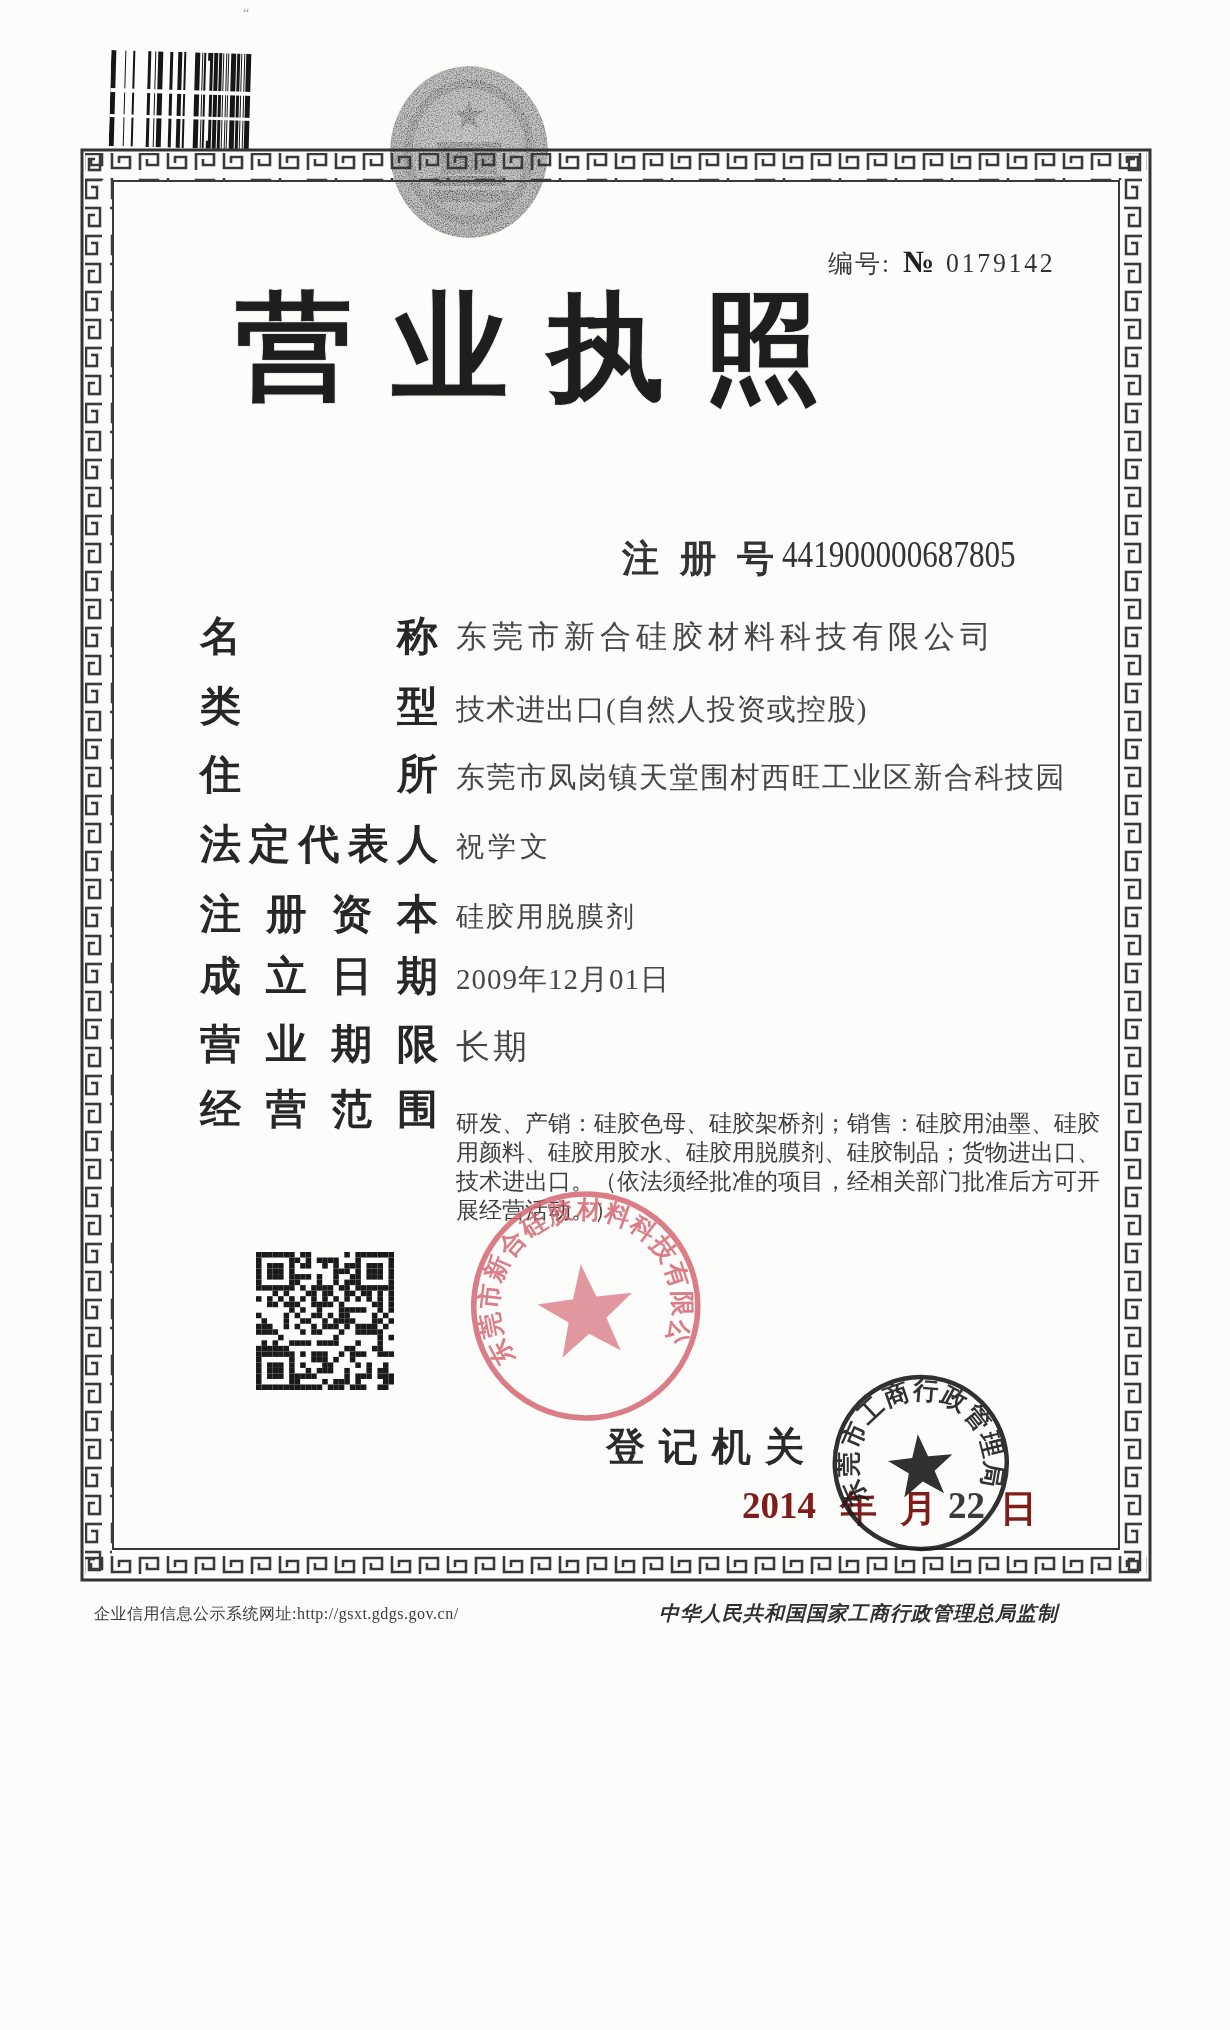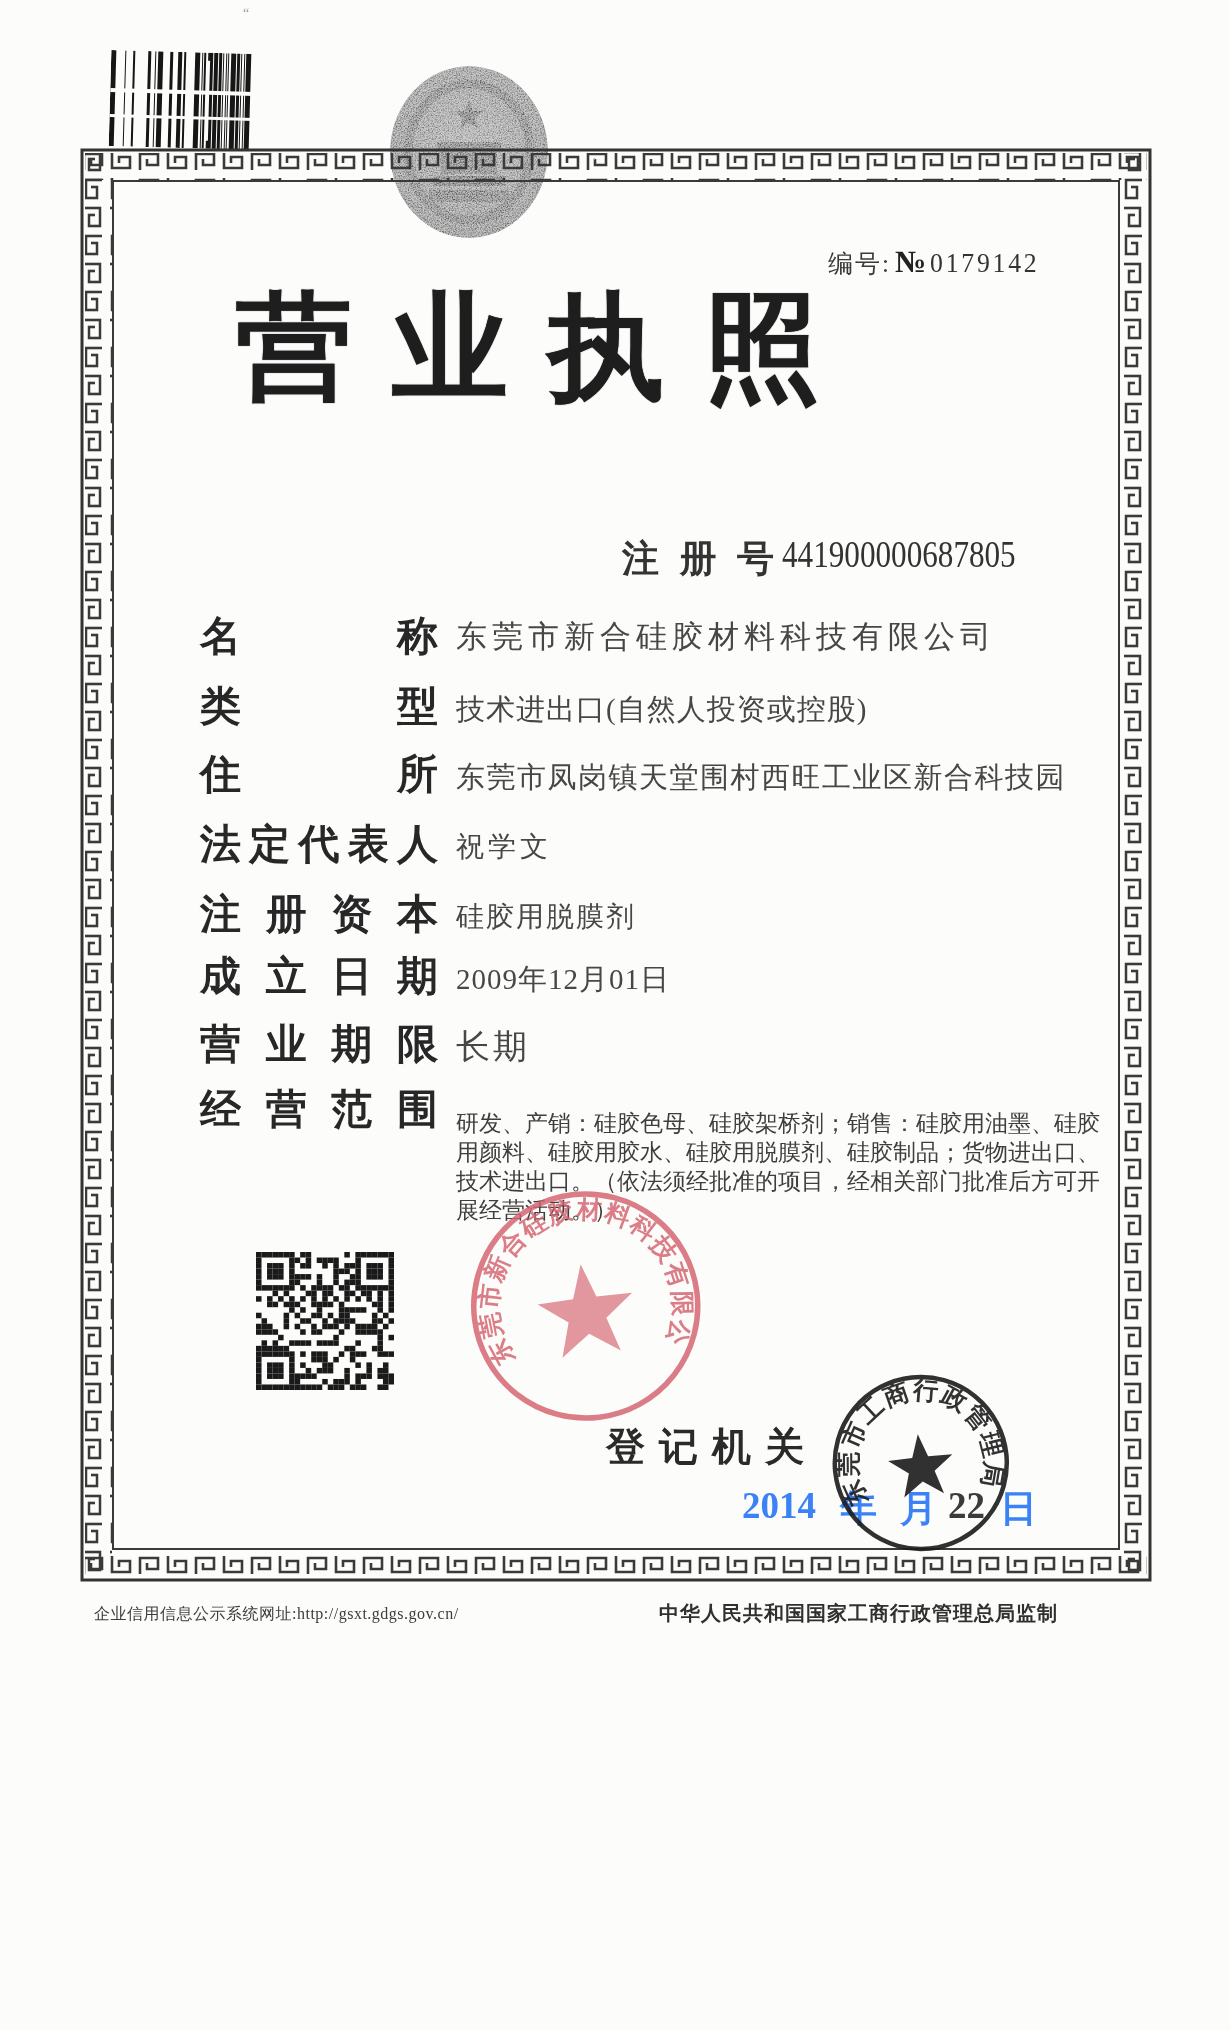--- a/index.html
+++ b/index.html
@@ -11,21 +11,21 @@
   .page{position:absolute;inset:0;background:#fcfcfa;}
   .abs{position:absolute;}
 
   
   .barcode{left:110px;top:52px;width:144px;height:96px;transform:rotate(1.6deg);}
 
   
   .emblem{left:383px;top:58px;}
 
   
-  .serial{left:828px;top:244px;display:flex;align-items:baseline;gap:4px;}
+  .serial{left:828px;top:244px;display:flex;align-items:baseline;gap:12px;}
   .serial .pfx{font-size:25px;color:#3a3a3a;letter-spacing:2px;}
   .serial .sym{font-size:31px;font-weight:700;color:#222;}
   .serial .num{font-size:28px;color:#333;letter-spacing:3px;transform:scaleX(.92);transform-origin:left;}
 
   
   .title{
     left:236px;top:270px;font-size:116px;font-weight:900;color:#1e1e1e;
     letter-spacing:40px;white-space:nowrap;
     font-family:"Liberation Serif","DejaVu Serif",serif;
     text-shadow:0 0 1px #1e1e1e;
@@ -47,25 +47,25 @@
   
   .qr{left:256px;top:1252px;}
 
   
   .red-seal{left:452px;top:1172px;transform:rotate(-7deg);opacity:.82;}
   .black-stamp{left:818px;top:1360px;transform:rotate(-6deg);opacity:.9;}
 
   .registry-label{left:606px;top:1420px;width:198px;display:flex;justify-content:space-between;
     font-size:39px;font-weight:700;color:#2a2a2a;}
 
-  .date-line span{position:absolute;font-size:37px;font-weight:600;color:#3b82f6;top:0;}
+  .date-line span{position:absolute;font-size:37px;font-weight:600;color:#7f1d1d;top:0;}
   .date-line{left:0;top:1484px;width:1230px;height:50px;}
 
   .footer-left{left:94px;top:1604px;font-size:16px;letter-spacing:.5px;color:#3d3d3d;}
-  .footer-right{right:172px;top:1600px;font-size:20px;font-weight:600;letter-spacing:1px;color:#303030;}
+  .footer-right{right:172px;top:1600px;font-size:20px;font-weight:600;letter-spacing:1px;color:#303030;font-style:italic;}
 
   .artifact{color:#9aa0a6;font-size:14px;}
 </style>
 </head>
 <body>
 
 <div class="page">
 
   <div class="abs barcode">
     <svg id="barcode-svg" width="144" height="96" xmlns="http://www.w3.org/2000/svg">

